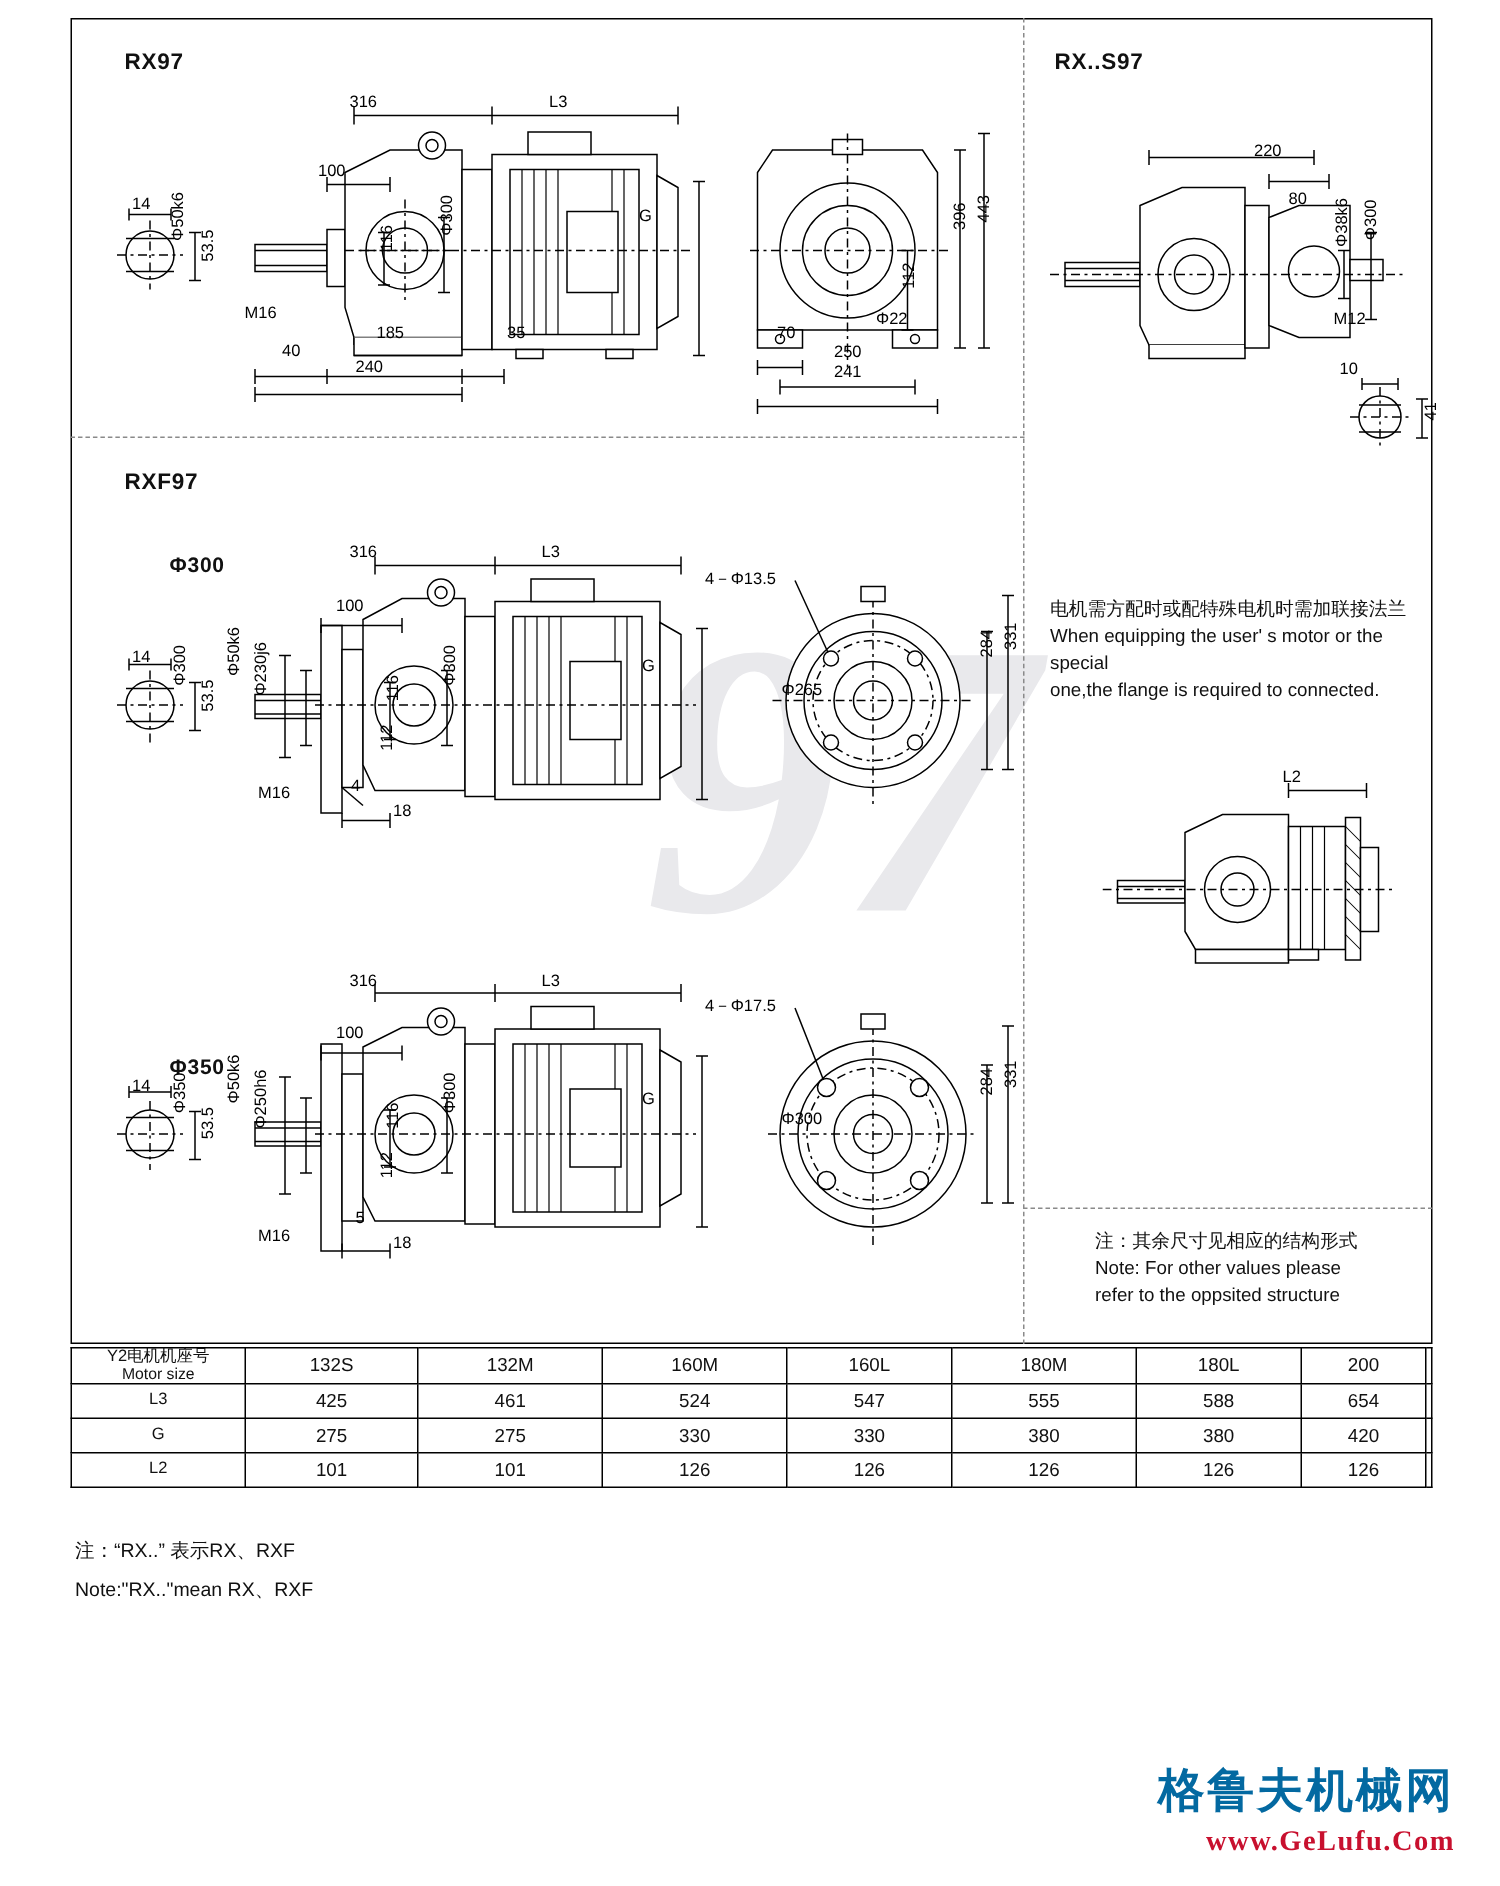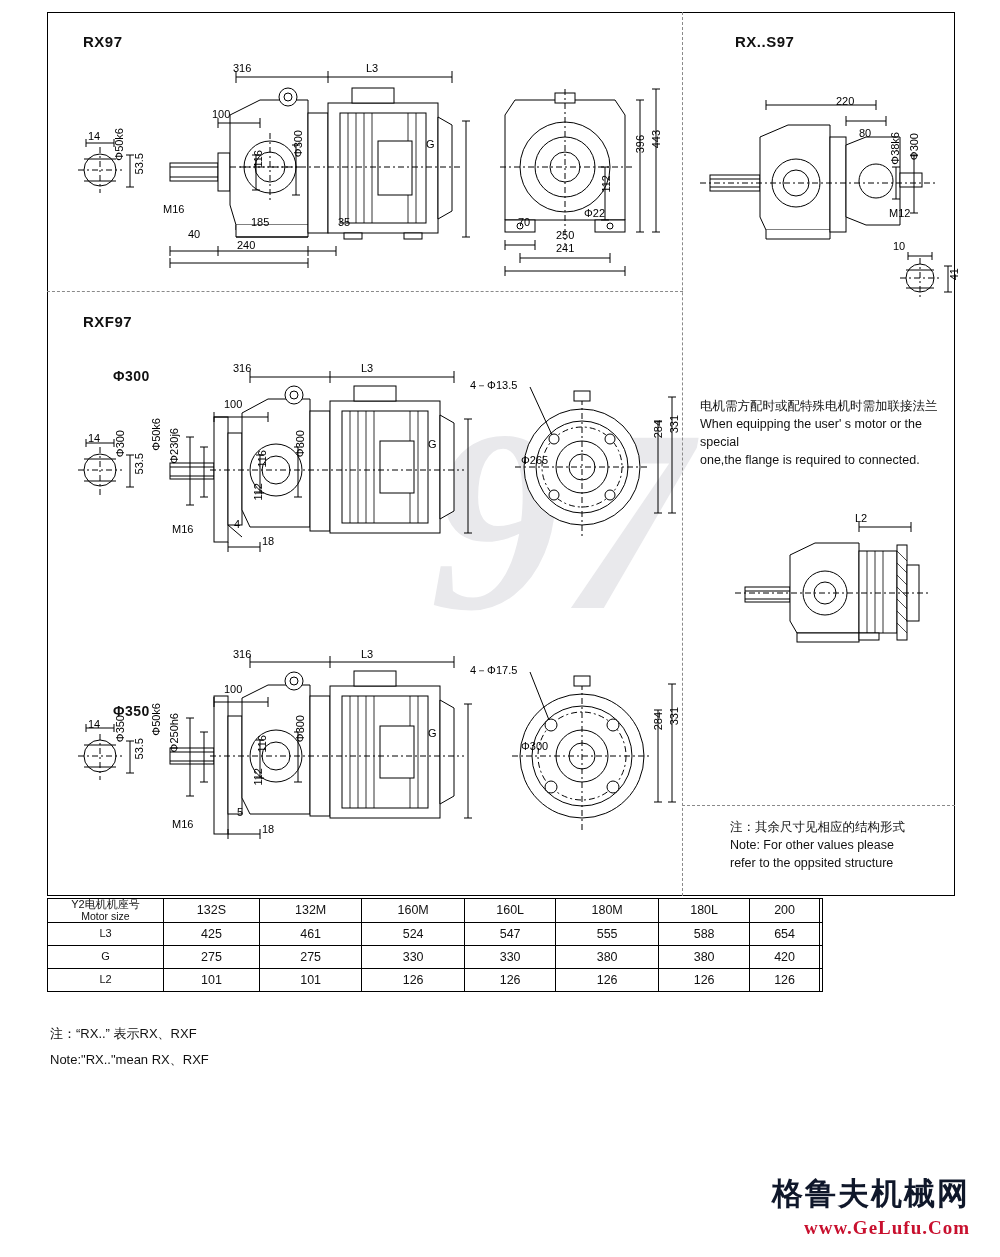--- a/index.html
+++ b/index.html
@@ -51,53 +51,53 @@
   .dim.v{writing-mode:vertical-rl;transform:rotate(180deg);}
 
   
   .note-cn{font-size:12.5px;line-height:1.45;}
   .note-en{font-size:12.5px;line-height:1.45;}
   .right-note{position:absolute;left:700px;top:397px;width:250px;}
   .right-note2{position:absolute;left:730px;top:818px;width:215px;text-align:left;}
 
   
   table.spec{
-    position:absolute;left:47px;top:898px;width:776px;
+    position:absolute;left:47px;top:898px;width:908px;
     border-collapse:collapse;font-size:12.5px;
   }
   table.spec td{
     border:1px solid #000;text-align:center;height:22px;padding:0;
   }
   table.spec td.rowhead{width:115px;font-size:11px;line-height:1.05;}
   td.blank{border:1px solid #000;}
   .rh2{display:block;font-size:10.5px;}
 
   .foot{position:absolute;left:50px;font-size:13px;}
   .foot1{top:1025px;}
   .foot2{top:1051px;}
 
   
   .logo{position:absolute;right:30px;bottom:18px;text-align:right;}
-  .logo .cn{font-family:"Liberation Serif",serif;font-weight:bold;font-size:31px;color:#0f172a;letter-spacing:2px;}
+  .logo .cn{font-family:"Liberation Serif",serif;font-weight:bold;font-size:31px;color:#0369a1;letter-spacing:2px;}
   .logo .url{font-family:"Liberation Serif",serif;font-weight:bold;font-size:19px;color:#c8102e;margin-top:2px;letter-spacing:1px;}
 </style>
 </head>
 <body>
 
 <div class="page">
 
   <div class="watermark">97</div>
 
   <div class="frame"></div>
   <div class="v-split"></div>
   <div class="h-split-left"></div>
   <div class="h-split-right"></div>
 
   <div class="sec-title" style="left:83px;top:33px;">RX97</div>
-  <div class="sec-title" style="left:703px;top:33px;margin-left:32px;">RX..S97</div>
+  <div class="sec-title" style="left:703px;top:33px;">RX..S97</div>
   <div class="sec-title" style="left:83px;top:313px;">RXF97</div>
   <div class="sec-title" style="left:113px;top:368px;font-size:14px;">Φ300</div>
   <div class="sec-title" style="left:113px;top:703px;font-size:14px;">Φ350</div>
 
   <svg class="draw" style="left:60px;top:55px;" width="620" height="230" viewBox="0 0 620 230">
     <g fill="none" stroke="#000" stroke-width="1">
 
       <circle cx="40" cy="115" r="16" fill="#fff"></circle>
       <line x1="24" y1="104" x2="56" y2="104"></line>
       <line x1="24" y1="126" x2="56" y2="126"></line>

